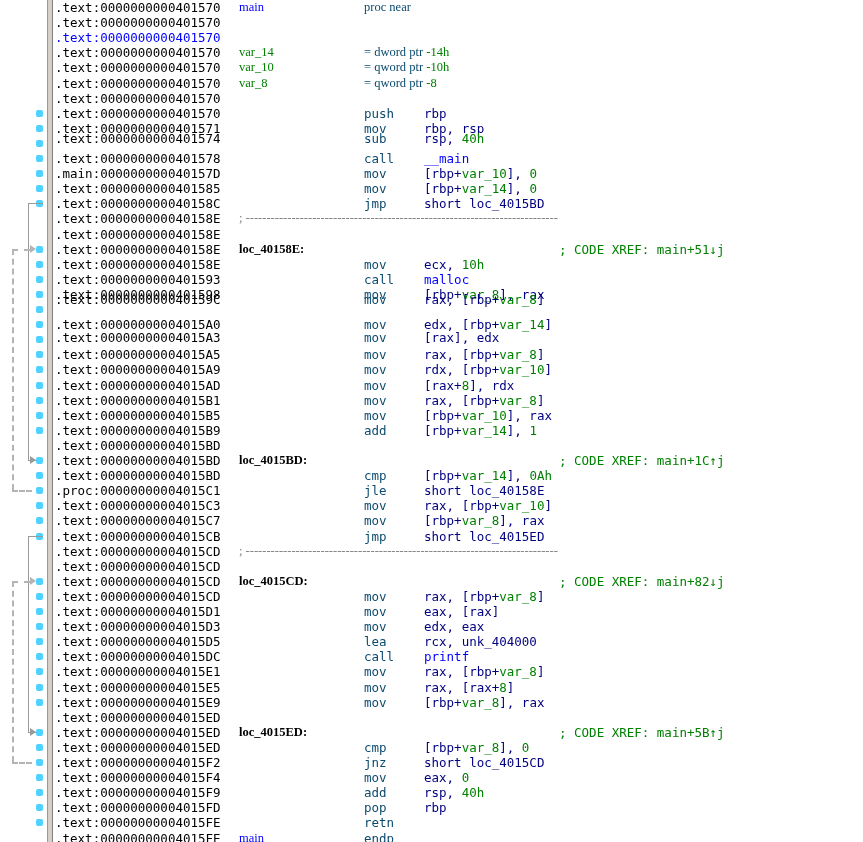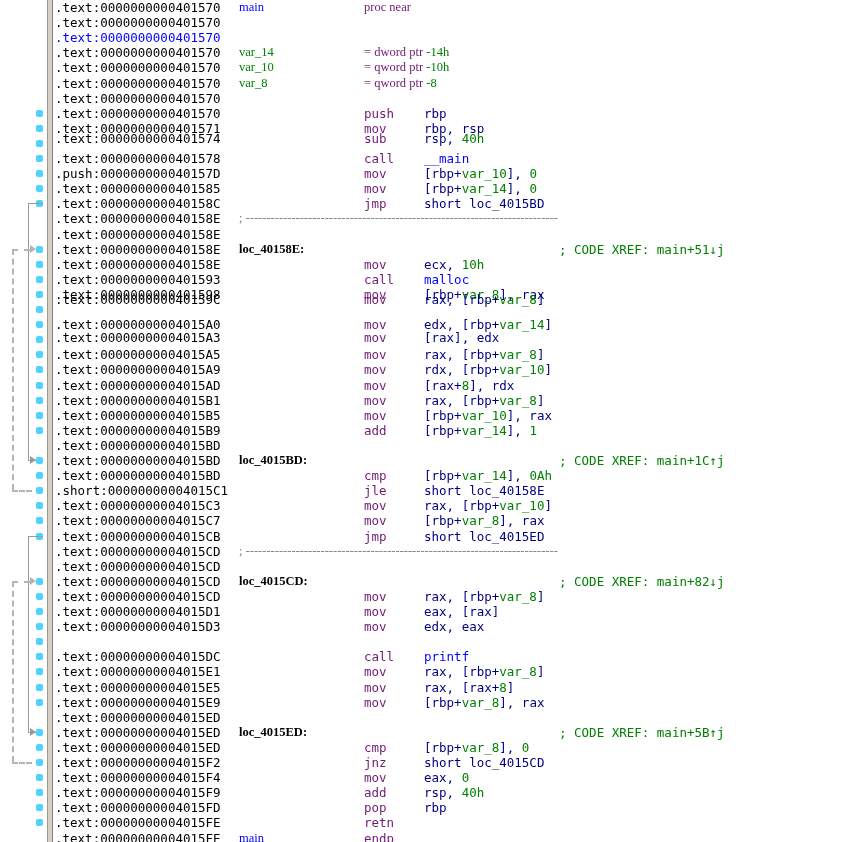--- a/index.html
+++ b/index.html
@@ -95,21 +95,21 @@
   
   .c-addr   { left: 2px; }
   .c-name   { left: 186px; font-family: Liberation Serif, serif; }
   .c-mnem   { left: 311px; }
   .c-ops    { left: 371px; }
   .c-cmt    { left: 506px; }
 
   
   .k-addr   { color: #000000; }
   .k-addr-b { color: #0000ff; }
-  .k-mnem   { color: #701a75; }
+  .k-mnem   { color: #0c4a6e; }
   .k-reg    { color: #000080; }
   .k-var    { color: #008000; }
   .k-func   { color: #0000ff; }
   .k-label  { color: #000000; font-weight: bold; }
   .k-cmt    { color: #008000; }
   .k-cmt-b  { color: #8080c0; }
   .k-dash   { color: #808080; }
 </style>
 </head>
 <body>
@@ -183,51 +183,52 @@
       <div class="line" style="top: 15.1px;"><span class="seg k-addr c-addr">.text:0000000000401570</span></div>
       <div class="line" style="top: 30.2px;"><span class="seg k-addr-b c-addr">.text:0000000000401570</span></div>
       <div class="line" style="top: 45.3px;"><span class="seg k-addr c-addr">.text:0000000000401570</span><span class="seg k-var c-name">var_14</span><span class="seg c-name" style="left: 311px;"><span class="k-mnem">= dword ptr </span><span class="k-var">-14h</span></span></div>
       <div class="line" style="top: 60.4px;"><span class="seg k-addr c-addr">.text:0000000000401570</span><span class="seg k-var c-name">var_10</span><span class="seg c-name" style="left: 311px;"><span class="k-mnem">= qword ptr </span><span class="k-var">-10h</span></span></div>
       <div class="line" style="top: 75.5px;"><span class="seg k-addr c-addr">.text:0000000000401570</span><span class="seg k-var c-name">var_8</span><span class="seg c-name" style="left: 311px;"><span class="k-mnem">= qword ptr </span><span class="k-var">-8</span></span></div>
       <div class="line" style="top: 90.6px;"><span class="seg k-addr c-addr">.text:0000000000401570</span></div>
       <div class="line" style="top: 105.7px;"><span class="seg k-addr c-addr">.text:0000000000401570</span><span class="seg k-mnem c-mnem">push</span><span class="seg c-ops"><span class="k-reg">rbp</span></span></div>
       <div class="line" style="top: 120.8px;"><span class="seg k-addr c-addr">.text:0000000000401571</span><span class="seg k-mnem c-mnem">mov</span><span class="seg c-ops"><span class="k-reg">rbp, rsp</span></span></div>
       <div class="line" style="top: 131px; text-decoration: underline;"><span class="seg k-addr c-addr">.text:0000000000401574</span><span class="seg k-mnem c-mnem">sub</span><span class="seg c-ops"><span class="k-reg">rsp, </span><span class="k-var">40h</span></span></div>
       <div class="line" style="top: 151px;"><span class="seg k-addr c-addr">.text:0000000000401578</span><span class="seg k-mnem c-mnem">call</span><span class="seg c-ops"><span class="k-func">__main</span></span></div>
-      <div class="line" style="top: 166.1px;"><span class="seg k-addr c-addr">.push:000000000040157D</span><span class="seg k-mnem c-mnem">mov</span><span class="seg c-ops"><span class="k-reg">[rbp+</span><span class="k-var">var_10</span><span class="k-reg">], </span><span class="k-var">0</span></span></div>
+      <div class="line" style="top: 166.1px;"><span class="seg k-addr c-addr">.main:000000000040157D</span><span class="seg k-mnem c-mnem">mov</span><span class="seg c-ops"><span class="k-reg">[rbp+</span><span class="k-var">var_10</span><span class="k-reg">], </span><span class="k-var">0</span></span></div>
       <div class="line" style="top: 181.2px;"><span class="seg k-addr c-addr">.text:0000000000401585</span><span class="seg k-mnem c-mnem">mov</span><span class="seg c-ops"><span class="k-reg">[rbp+</span><span class="k-var">var_14</span><span class="k-reg">], </span><span class="k-var">0</span></span></div>
       <div class="line" style="top: 196.3px; text-decoration: underline;"><span class="seg k-addr c-addr">.text:000000000040158C</span><span class="seg k-mnem c-mnem">jmp</span><span class="seg c-ops"><span class="k-reg">short loc_4015BD</span></span></div>
       <div class="line" style="top: 211.4px;"><span class="seg k-addr c-addr">.text:000000000040158E</span><span class="seg c-name k-dash" style="left: 186px;">; ---------------------------------------------------------------------------</span></div>
       <div class="line" style="top: 226.5px;"><span class="seg k-addr c-addr">.text:000000000040158E</span></div>
       <div class="line" style="top: 241.6px;"><span class="seg k-addr c-addr">.text:000000000040158E</span><span class="seg k-label c-name">loc_40158E:</span><span class="seg k-cmt c-cmt">; CODE XREF: main+51↓j</span></div>
       <div class="line" style="top: 256.7px;"><span class="seg k-addr c-addr">.text:000000000040158E</span><span class="seg k-mnem c-mnem">mov</span><span class="seg c-ops"><span class="k-reg">ecx, </span><span class="k-var">10h</span></span></div>
       <div class="line" style="top: 271.8px;"><span class="seg k-addr c-addr">.text:0000000000401593</span><span class="seg k-mnem c-mnem">call</span><span class="seg c-ops"><span class="k-func">malloc</span></span></div>
       <div class="line" style="top: 286.9px;"><span class="seg k-addr c-addr">.text:0000000000401598</span><span class="seg k-mnem c-mnem">mov</span><span class="seg c-ops"><span class="k-reg">[rbp+</span><span class="k-var">var_8</span><span class="k-reg">], rax</span></span></div>
       <div class="line" style="top: 292px;"><span class="seg k-addr c-addr">.text:000000000040159C</span><span class="seg k-mnem c-mnem">mov</span><span class="seg c-ops"><span class="k-reg">rax, [rbp+</span><span class="k-var">var_8</span><span class="k-reg">]</span></span></div>
       <div class="line" style="top: 317.1px;"><span class="seg k-addr c-addr">.text:00000000004015A0</span><span class="seg k-mnem c-mnem">mov</span><span class="seg c-ops"><span class="k-reg">edx, [rbp+</span><span class="k-var">var_14</span><span class="k-reg">]</span></span></div>
       <div class="line" style="top: 330px;"><span class="seg k-addr c-addr">.text:00000000004015A3</span><span class="seg k-mnem c-mnem">mov</span><span class="seg c-ops"><span class="k-reg">[rax], edx</span></span></div>
       <div class="line" style="top: 347.3px;"><span class="seg k-addr c-addr">.text:00000000004015A5</span><span class="seg k-mnem c-mnem">mov</span><span class="seg c-ops"><span class="k-reg">rax, [rbp+</span><span class="k-var">var_8</span><span class="k-reg">]</span></span></div>
       <div class="line" style="top: 362.4px;"><span class="seg k-addr c-addr">.text:00000000004015A9</span><span class="seg k-mnem c-mnem">mov</span><span class="seg c-ops"><span class="k-reg">rdx, [rbp+</span><span class="k-var">var_10</span><span class="k-reg">]</span></span></div>
       <div class="line" style="top: 377.5px;"><span class="seg k-addr c-addr">.text:00000000004015AD</span><span class="seg k-mnem c-mnem">mov</span><span class="seg c-ops"><span class="k-reg">[rax+</span><span class="k-var">8</span><span class="k-reg">], rdx</span></span></div>
       <div class="line" style="top: 392.6px;"><span class="seg k-addr c-addr">.text:00000000004015B1</span><span class="seg k-mnem c-mnem">mov</span><span class="seg c-ops"><span class="k-reg">rax, [rbp+</span><span class="k-var">var_8</span><span class="k-reg">]</span></span></div>
       <div class="line" style="top: 407.7px;"><span class="seg k-addr c-addr">.text:00000000004015B5</span><span class="seg k-mnem c-mnem">mov</span><span class="seg c-ops"><span class="k-reg">[rbp+</span><span class="k-var">var_10</span><span class="k-reg">], rax</span></span></div>
       <div class="line" style="top: 422.8px; text-align: center;"><span class="seg k-addr c-addr">.text:00000000004015B9</span><span class="seg k-mnem c-mnem">add</span><span class="seg c-ops"><span class="k-reg">[rbp+</span><span class="k-var">var_14</span><span class="k-reg">], </span><span class="k-var">1</span></span></div>
       <div class="line" style="top: 437.9px;"><span class="seg k-addr c-addr">.text:00000000004015BD</span></div>
       <div class="line" style="top: 453px;"><span class="seg k-addr c-addr">.text:00000000004015BD</span><span class="seg k-label c-name">loc_4015BD:</span><span class="seg k-cmt c-cmt">; CODE XREF: main+1C↑j</span></div>
       <div class="line" style="top: 468.1px;"><span class="seg k-addr c-addr">.text:00000000004015BD</span><span class="seg k-mnem c-mnem">cmp</span><span class="seg c-ops"><span class="k-reg">[rbp+</span><span class="k-var">var_14</span><span class="k-reg">], </span><span class="k-var">0Ah</span></span></div>
-      <div class="line" style="top: 483.2px;"><span class="seg k-addr c-addr">.short:00000000004015C1</span><span class="seg k-mnem c-mnem">jle</span><span class="seg c-ops"><span class="k-reg">short loc_40158E</span></span></div>
+      <div class="line" style="top: 483.2px;"><span class="seg k-addr c-addr">.proc:00000000004015C1</span><span class="seg k-mnem c-mnem">jle</span><span class="seg c-ops"><span class="k-reg">short loc_40158E</span></span></div>
       <div class="line" style="top: 498.3px;"><span class="seg k-addr c-addr">.text:00000000004015C3</span><span class="seg k-mnem c-mnem">mov</span><span class="seg c-ops"><span class="k-reg">rax, [rbp+</span><span class="k-var">var_10</span><span class="k-reg">]</span></span></div>
       <div class="line" style="top: 513.4px;"><span class="seg k-addr c-addr">.text:00000000004015C7</span><span class="seg k-mnem c-mnem">mov</span><span class="seg c-ops"><span class="k-reg">[rbp+</span><span class="k-var">var_8</span><span class="k-reg">], rax</span></span></div>
       <div class="line" style="top: 528.5px;"><span class="seg k-addr c-addr">.text:00000000004015CB</span><span class="seg k-mnem c-mnem">jmp</span><span class="seg c-ops"><span class="k-reg">short loc_4015ED</span></span></div>
       <div class="line" style="top: 543.6px;"><span class="seg k-addr c-addr">.text:00000000004015CD</span><span class="seg c-name k-dash" style="left: 186px;">; ---------------------------------------------------------------------------</span></div>
       <div class="line" style="top: 558.7px;"><span class="seg k-addr c-addr">.text:00000000004015CD</span></div>
       <div class="line" style="top: 573.8px;"><span class="seg k-addr c-addr">.text:00000000004015CD</span><span class="seg k-label c-name">loc_4015CD:</span><span class="seg k-cmt c-cmt">; CODE XREF: main+82↓j</span></div>
       <div class="line" style="top: 588.9px;"><span class="seg k-addr c-addr">.text:00000000004015CD</span><span class="seg k-mnem c-mnem">mov</span><span class="seg c-ops"><span class="k-reg">rax, [rbp+</span><span class="k-var">var_8</span><span class="k-reg">]</span></span></div>
       <div class="line" style="top: 604px;"><span class="seg k-addr c-addr">.text:00000000004015D1</span><span class="seg k-mnem c-mnem">mov</span><span class="seg c-ops"><span class="k-reg">eax, [rax]</span></span></div>
       <div class="line" style="top: 619.1px;"><span class="seg k-addr c-addr">.text:00000000004015D3</span><span class="seg k-mnem c-mnem">mov</span><span class="seg c-ops"><span class="k-reg">edx, eax</span></span></div>
+      <div class="line" style="top: 634.2px;"><span class="seg k-addr c-addr">.text:00000000004015D5</span><span class="seg k-mnem c-mnem">lea</span><span class="seg c-ops"><span class="k-reg">rcx, unk_404000</span></span></div>
       <div class="line" style="top: 649.3px;"><span class="seg k-addr c-addr">.text:00000000004015DC</span><span class="seg k-mnem c-mnem">call</span><span class="seg c-ops"><span class="k-func">printf</span></span></div>
       <div class="line" style="top: 664.4px;"><span class="seg k-addr c-addr">.text:00000000004015E1</span><span class="seg k-mnem c-mnem">mov</span><span class="seg c-ops"><span class="k-reg">rax, [rbp+</span><span class="k-var">var_8</span><span class="k-reg">]</span></span></div>
       <div class="line" style="top: 679.5px;"><span class="seg k-addr c-addr">.text:00000000004015E5</span><span class="seg k-mnem c-mnem">mov</span><span class="seg c-ops"><span class="k-reg">rax, [rax+</span><span class="k-var">8</span><span class="k-reg">]</span></span></div>
       <div class="line" style="top: 694.6px;"><span class="seg k-addr c-addr">.text:00000000004015E9</span><span class="seg k-mnem c-mnem">mov</span><span class="seg c-ops"><span class="k-reg">[rbp+</span><span class="k-var">var_8</span><span class="k-reg">], rax</span></span></div>
       <div class="line" style="top: 709.7px;"><span class="seg k-addr c-addr">.text:00000000004015ED</span></div>
       <div class="line" style="top: 724.8px;"><span class="seg k-addr c-addr">.text:00000000004015ED</span><span class="seg k-label c-name">loc_4015ED:</span><span class="seg k-cmt c-cmt">; CODE XREF: main+5B↑j</span></div>
       <div class="line" style="top: 739.9px;"><span class="seg k-addr c-addr">.text:00000000004015ED</span><span class="seg k-mnem c-mnem">cmp</span><span class="seg c-ops"><span class="k-reg">[rbp+</span><span class="k-var">var_8</span><span class="k-reg">], </span><span class="k-var">0</span></span></div>
       <div class="line" style="top: 755px; padding-left: 20px;"><span class="seg k-addr c-addr">.text:00000000004015F2</span><span class="seg k-mnem c-mnem">jnz</span><span class="seg c-ops"><span class="k-reg">short loc_4015CD</span></span></div>
       <div class="line" style="top: 770.1px;"><span class="seg k-addr c-addr">.text:00000000004015F4</span><span class="seg k-mnem c-mnem">mov</span><span class="seg c-ops"><span class="k-reg">eax, </span><span class="k-var">0</span></span></div>
       <div class="line" style="top: 785.2px;"><span class="seg k-addr c-addr">.text:00000000004015F9</span><span class="seg k-mnem c-mnem">add</span><span class="seg c-ops"><span class="k-reg">rsp, </span><span class="k-var">40h</span></span></div>

